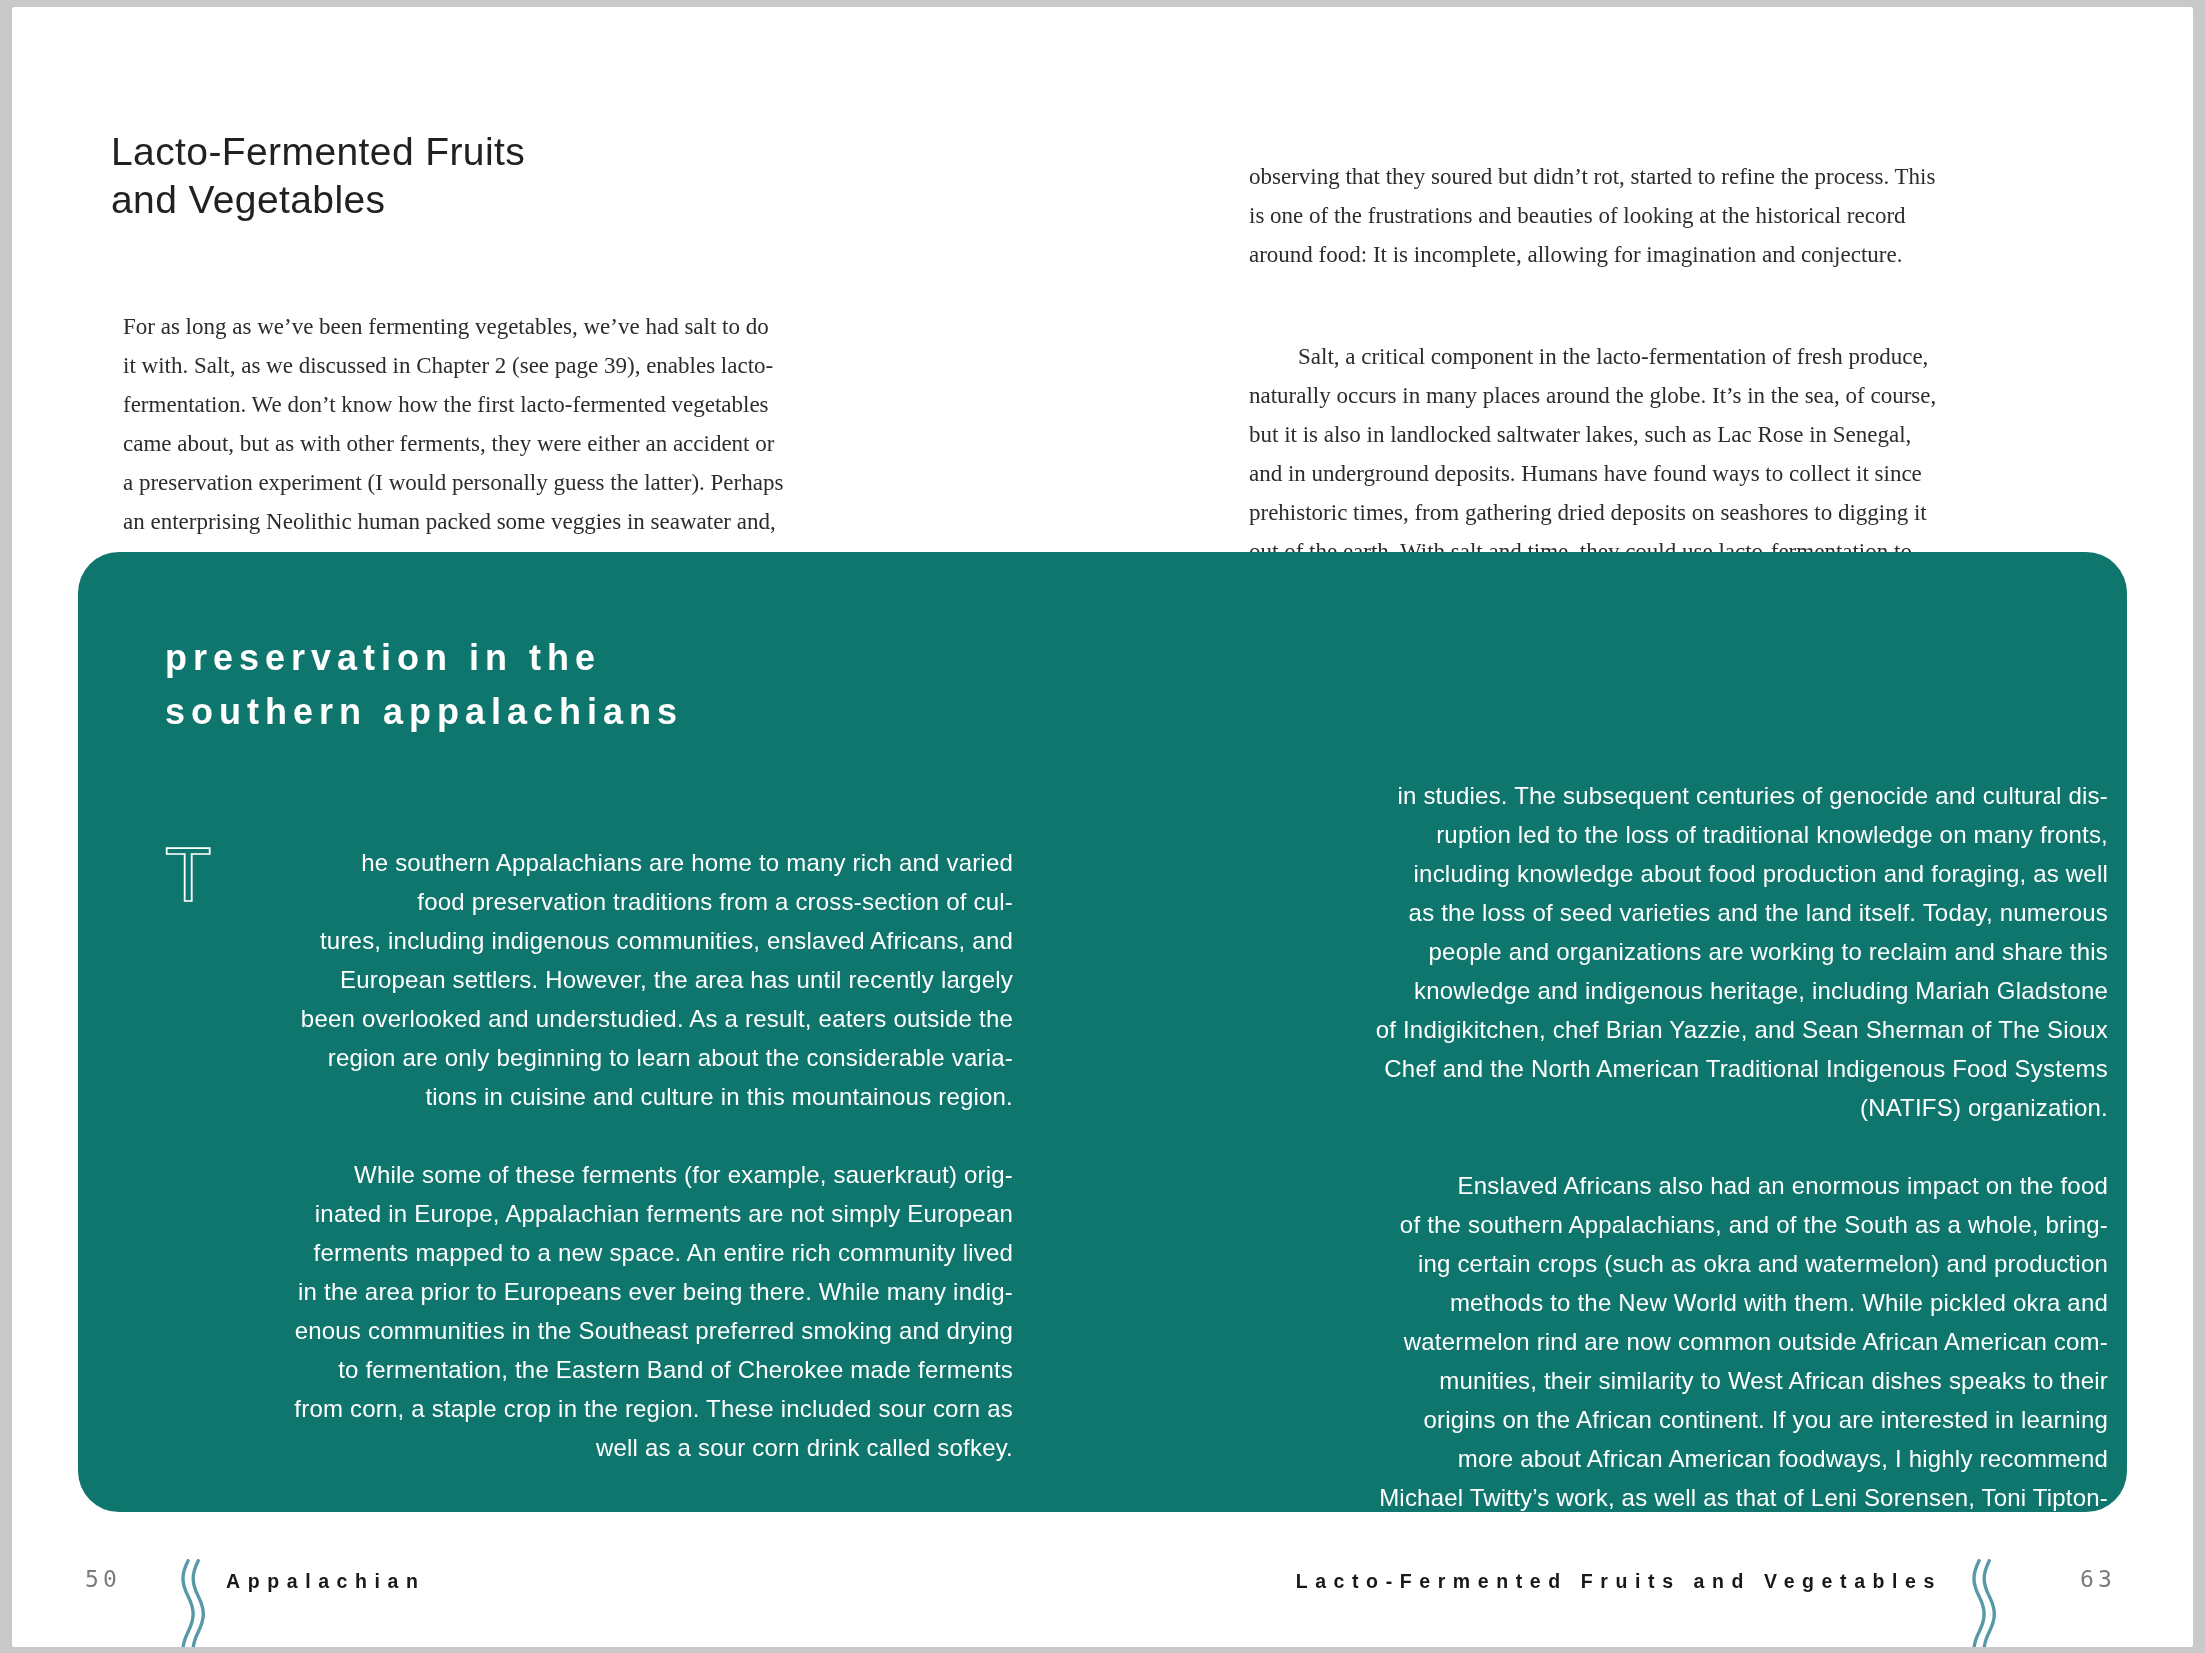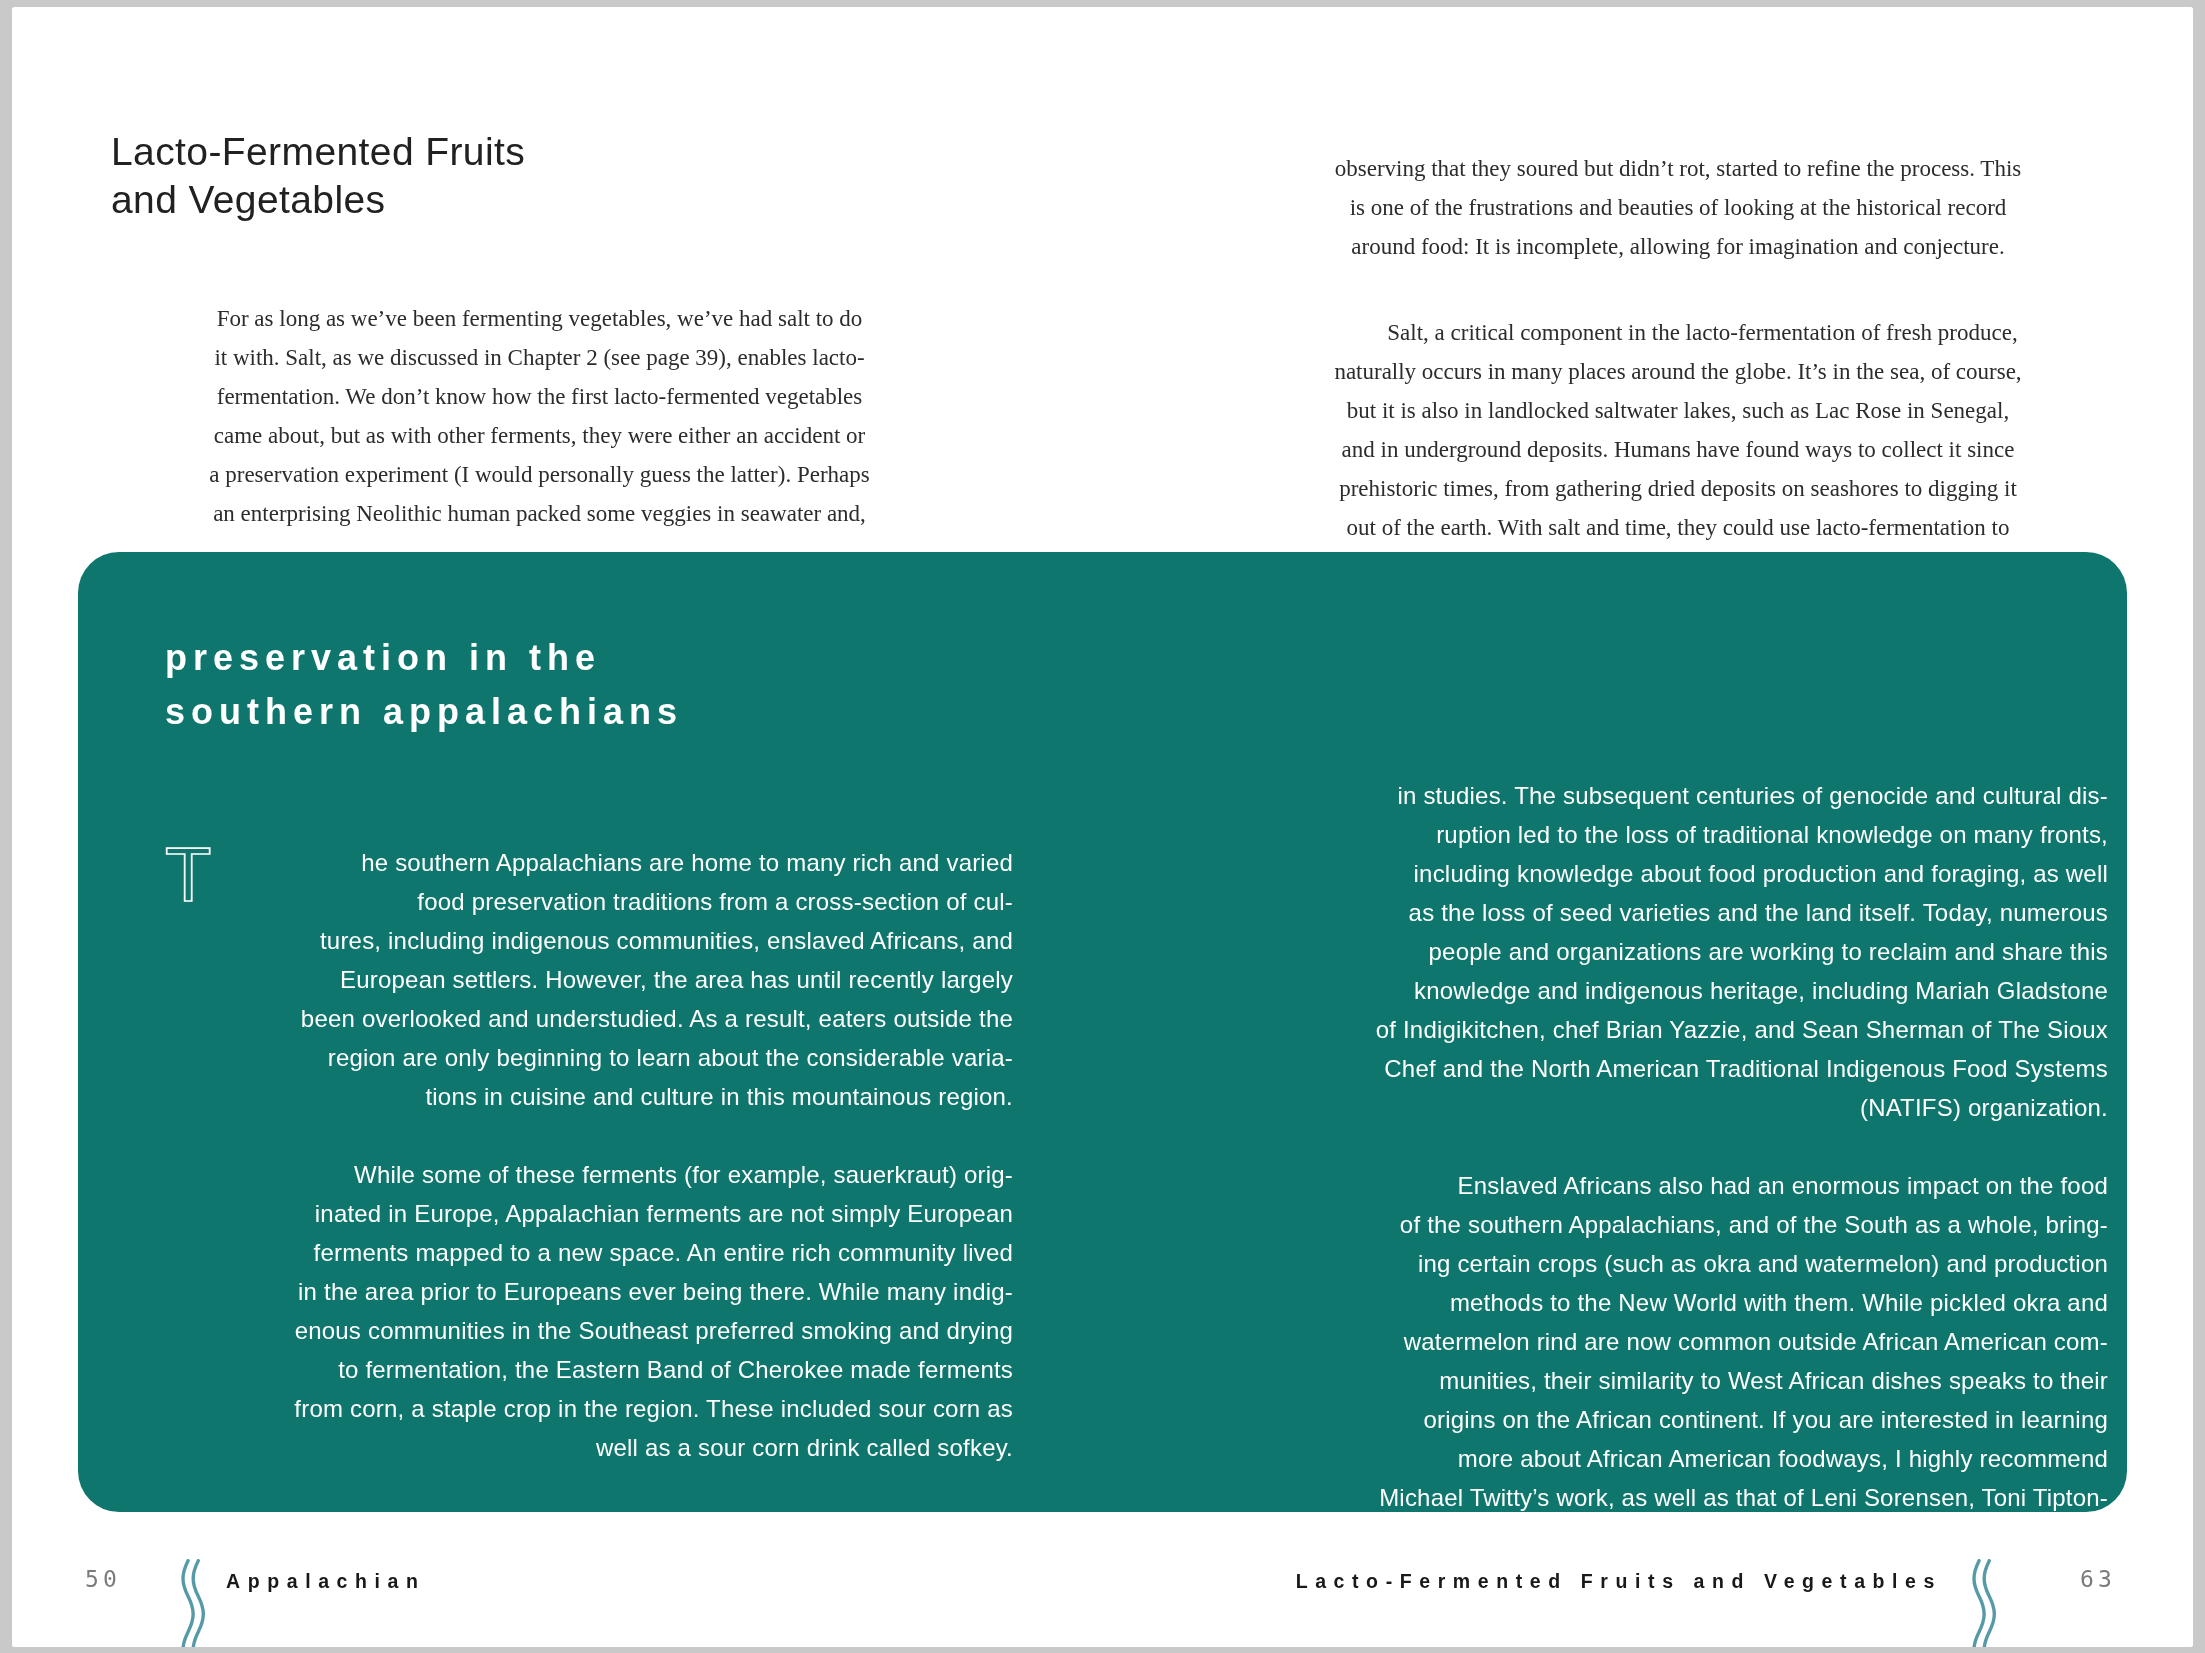--- a/index.html
+++ b/index.html
@@ -28,21 +28,21 @@
   }
   .serif-col {
     position:absolute;
     font-family:"Liberation Serif", serif;
     font-size:23px; line-height:39px;
     color:#2e2c2b;
     white-space:pre-line;
   }
   .col-left-intro { left:99px; top:249px; width:857px; }
   .col-right      { left:1225px; top:99px; width:882px; }
-  .serif-col p { margin:4px; white-space:pre-line;text-align:center; }
+  .serif-col p { margin:12px; white-space:pre-line; }
   .serif-col p.indent { text-indent:49px; }
 
   
   .callout {
     position:absolute; left:66px; top:545px;
     width:2049px; height:960px;
     background:#0f766e;
     border-radius:41px;
   }
   .callout-heading {

